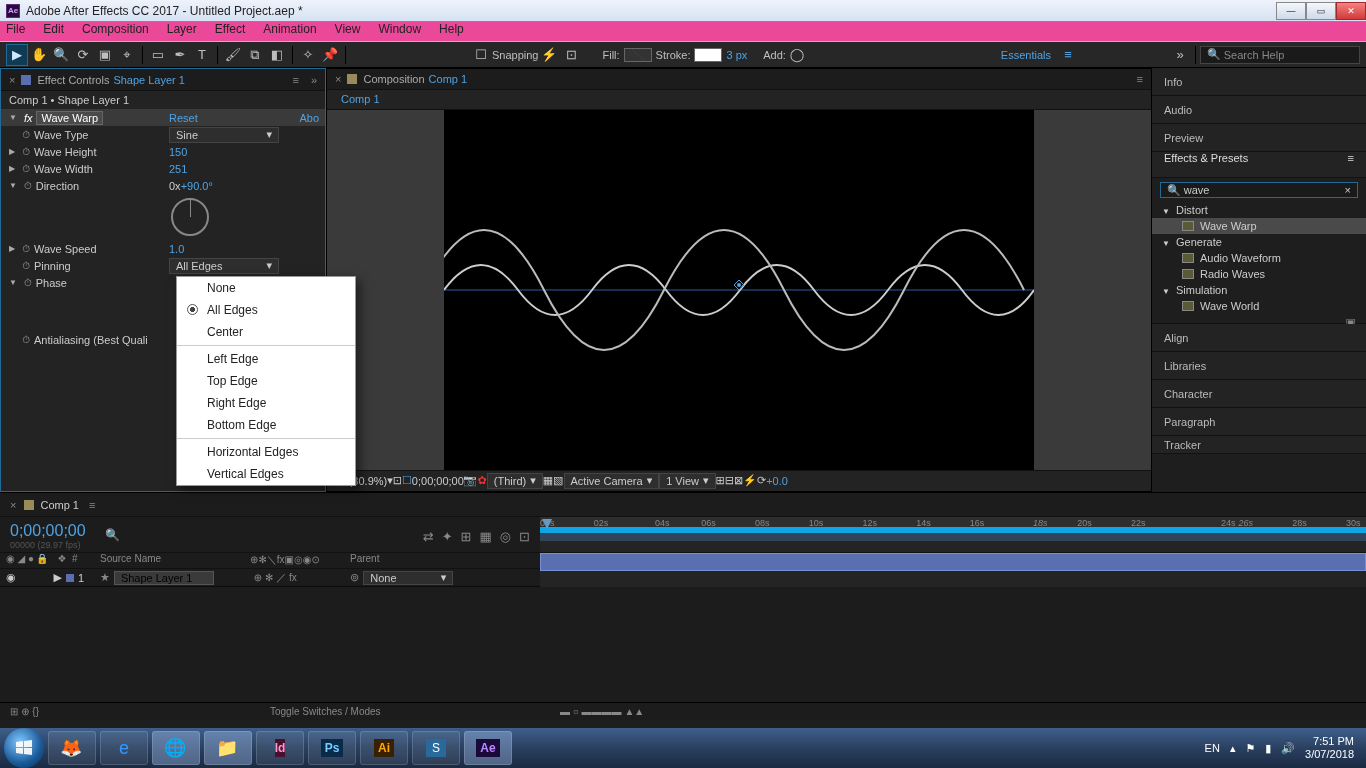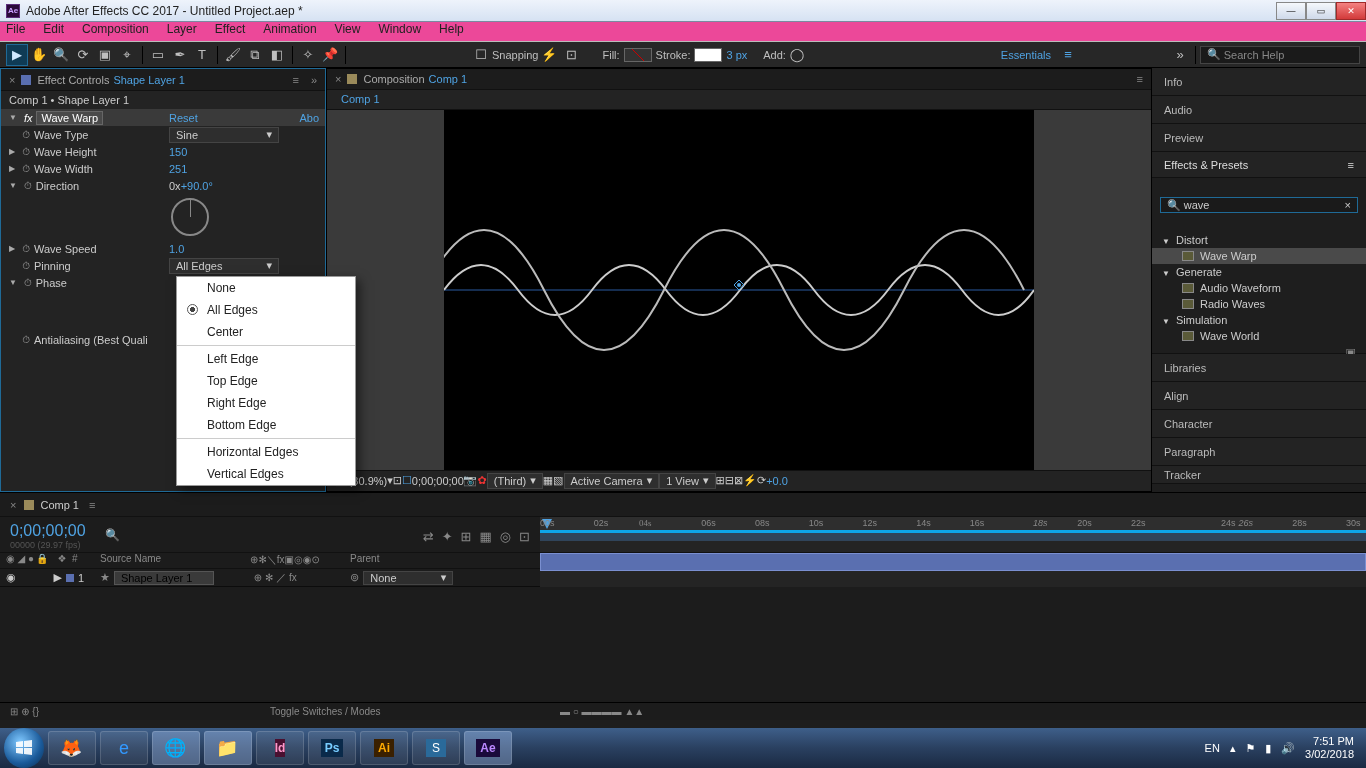--- a/index.html
+++ b/index.html
@@ -59,42 +59,42 @@
 .comp-subtab { height:20px; background:#232323; font-size:11px; color:#4fa3e3; padding:3px 14px; border-bottom:1px solid #111;}
 .comp-view { flex:1; background:#3a3a3a; display:flex; align-items:center; justify-content:center; }
 .comp-canvas { width:590px; height:360px; background:#000; position:relative; overflow:hidden; }
 .comp-canvas svg { width:100%; height:100%; }
 .view-controls { height:22px; background:#232323; display:flex; align-items:center; padding:0 8px; font-size:11px; color:#ccc; border-top:1px solid #111;}
 .view-controls .sel-sm { height:16px; background:#2e2e2e; border:1px solid #444; padding:0 6px; display:flex; align-items:center; gap:4px;}
 
 
 .right-panels { width:214px; display:flex; flex-direction:column; }
 .rp-item { height:28px; background:#232323; border-bottom:1px solid #111; display:flex; align-items:center; padding:0 12px; font-size:11px; color:#bbb; }
-.rp-header { height:26px; background:#232323; border-bottom:1px solid #111; display:flex; align-items:center; padding:0 12px; font-size:11px; color:#ddd; justify-content:space-between;}
-.rp-search { margin:19px 8px; height:16px; background:#1a1a1a; border:1px solid #1f6a97; display:flex; align-items:center; padding:0 6px; font-size:11px; color:#ccc; justify-content:space-between;}
+.rp-header { height:26px; background:#232323; border-bottom:1px solid #111; display:flex; align-items:flex-start; padding:0 12px; font-size:11px; color:#ddd; justify-content:space-between;}
+.rp-search { margin:4px 8px; height:16px; background:#1a1a1a; border:1px solid #1f6a97; display:flex; align-items:center; padding:0 6px; font-size:11px; color:#ccc; justify-content:space-between;}
 .rp-cat { font-size:11px; color:#ccc; padding:2px 10px; }
 .rp-cat .tri { color:#ccc; }
 .rp-effect { font-size:11px; color:#ccc; padding:2px 10px 2px 30px; display:flex; align-items:center; gap:6px; }
 .rp-effect.hl { background:#4a4a4a; }
 .rp-effect .fxico { width:12px; height:10px; background:#5a5a38; border:1px solid #888; }
 
 
 .timeline { position:absolute; left:0; right:0; top:492px; height:228px; background:#1c1c1c; border-top:1px solid #000;}
 .tl-tabbar { height:24px; background:#1c1c1c; display:flex; align-items:center; padding:0 10px; font-size:11px; color:#ccc; border-bottom:1px solid #111;}
 .tl-header { height:36px; display:flex; border-bottom:1px solid #111;}
 .tl-left { width:540px; display:flex; flex-direction:column; }
 .tl-timecode { font-size:16px; color:#4fa3e3; padding:2px 10px 0; }
 .tl-timecode .sub { font-size:9px; color:#555; display:block; }
 .tl-toolrow { display:flex; justify-content:flex-end; gap:8px; padding:4px 10px 0; color:#888; font-size:13px;}
 .tl-colhdr { height:16px; display:flex; font-size:10px; color:#888; border-bottom:1px solid #111;}
 .tl-layer-row { height:18px; display:flex; align-items:center; font-size:11px; border-bottom:1px solid #0c0c0c;}
 .tl-layer-row .cells { display:flex; align-items:center; gap:4px; padding:0 6px; color:#ccc; }
 .tl-layer-row .layername { background:#3a3a3a; border:1px solid #555; padding:0 6px; margin-left:4px; width:100px; }
 .tl-right { flex:1; position:relative; background:#242424; }
-.tl-ruler { height:16px; background:#2e2e2e; position:relative; border-bottom:3px solid #0ea5e9; font-size:9px; color:#888;}
+.tl-ruler { height:16px; background:#2e2e2e; position:relative; border-bottom:6px solid #0ea5e9; font-size:9px; color:#888;}
 .tl-ruler span { position:absolute; top:1px; }
 .tl-workbar { height:8px; background:#30445a; }
 .tl-layerbar { height:18px; background:#5a6fb0; border:1px solid #7a8fd0; margin-top:0; }
 .tl-footer { position:absolute; bottom:0; left:0; right:0; height:18px; background:#1c1c1c; border-top:1px solid #000; display:flex; align-items:center; font-size:10px; color:#888; padding:0 10px;}
 .tl-footer .togglesw { position:absolute; left:270px;}
 
 
 .taskbar { position:absolute; bottom:0; left:0; right:0; height:40px; background:linear-gradient(#3e5f8a,#2a4060 50%,#1a2a42); display:flex; align-items:center; padding:0 4px; }
 .start-orb { width:40px; height:40px; border-radius:50%; background:radial-gradient(circle at 40% 35%,#7fc8ff,#1a5a9a 60%,#0a2a4a); display:flex; align-items:center; justify-content:center; }
 .task-ico { width:48px; height:34px; margin-left:4px; background:rgba(255,255,255,0.08); border:1px solid rgba(255,255,255,0.15); border-radius:3px; display:flex; align-items:center; justify-content:center; font-size:18px; }
@@ -348,24 +348,24 @@
         <span class="fxico"></span>
         <span>Radio Waves</span>
       </div>
     <div class="rp-cat"><span class="tri">▼</span> <span>Simulation</span></div>
     <div class="rp-effect">
         <span class="fxico"></span>
         <span>Wave World</span>
       </div>
     <div style="height:10px;border-bottom:1px solid #111;text-align:right;padding:2px 10px;color:#888;font-size:11px">▣</div>
     <div class="rp-item">
+        <span>Align</span>
+      </div>
+    <div class="rp-item">
         <span>Libraries</span>
-      </div>
-    <div class="rp-item">
-        <span>Align</span>
       </div>
     <div class="rp-item">
         <span>Character</span>
       </div>
     <div class="rp-item">
         <span>Paragraph</span>
       </div>
     <div class="rp-item" style="height:18px;overflow:hidden">
         <span>Tracker</span>
       </div>
@@ -409,21 +409,21 @@
         <span>⊡</span>
       </div>
     </div>
     <div class="tl-right">
       <div class="tl-ruler">
         <svg style="position:absolute;left:0;top:0" width="14" height="14">
             <path d="M2 2 L12 2 L7 12 Z" fill="#4fa3e3"></path>
           </svg>
       <span style="left: 0px;">00s</span>
           <span style="left: 53.7333px;">02s</span>
-          <span style="left: 99px; font-family: Liberation Serif, serif;">04s</span>
+          <span style="left: 115px;">04s</span>
           <span style="left: 161.2px;">06s</span>
           <span style="left: 214.933px;">08s</span>
           <span style="left: 268.667px;">10s</span>
           <span style="left: 322.4px;">12s</span>
           <span style="left: 376.133px;">14s</span>
           <span style="left: 429.867px;">16s</span>
           <span style="left: 493px; font-style: italic;">18s</span>
           <span style="left: 537.333px;">20s</span>
           <span style="left: 591.067px;">22s</span>
           <span style="left: 681px;">24s</span>
@@ -502,16 +502,16 @@
       <span style="background:#1a0a3a;color:#b8f;padding:2px 4px;font-size:12px;font-weight:bold">Ae</span>
     </div>
   <div class="tray">
     <span>EN</span>
     <span>▴</span>
     <span>⚑</span>
     <span>▮</span>
     <span>🔊</span>
     <div class="clock">
       <div>7:51 PM</div>
-        <div>3/02/2018</div>
+        <div>3/07/2018</div>
     </div>
   </div>
 </div>
 
 </body></html>

